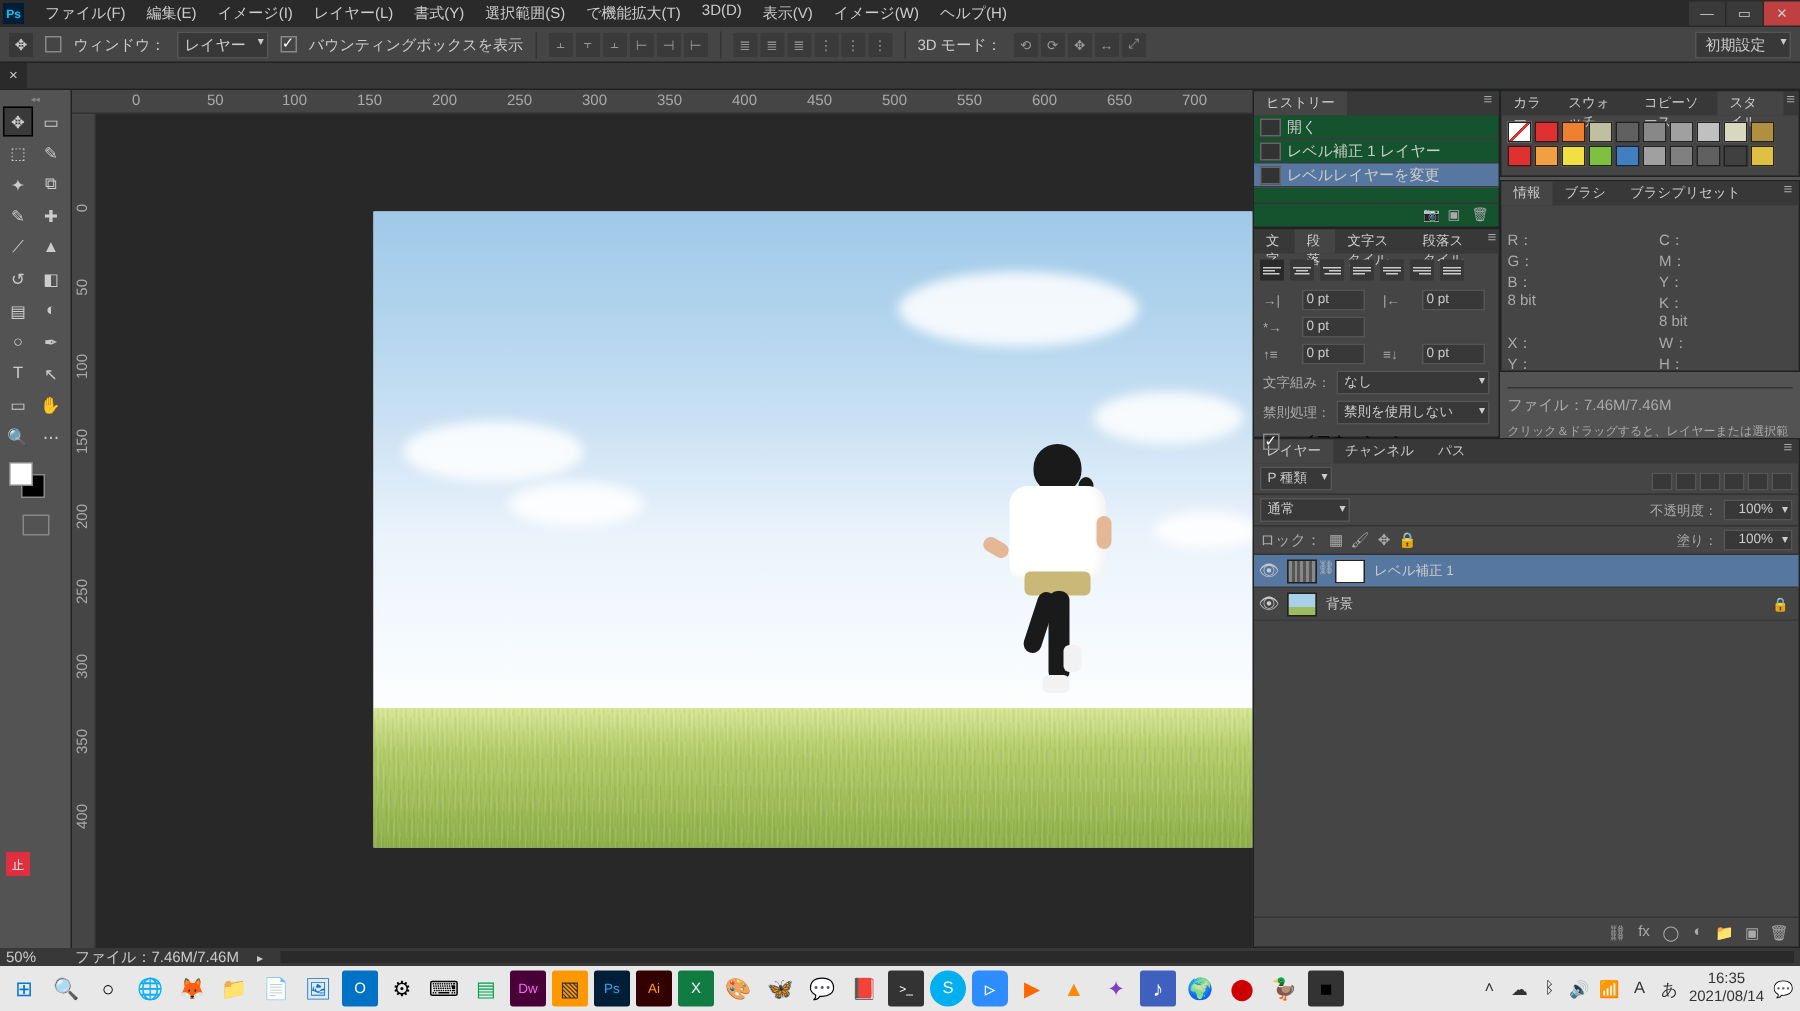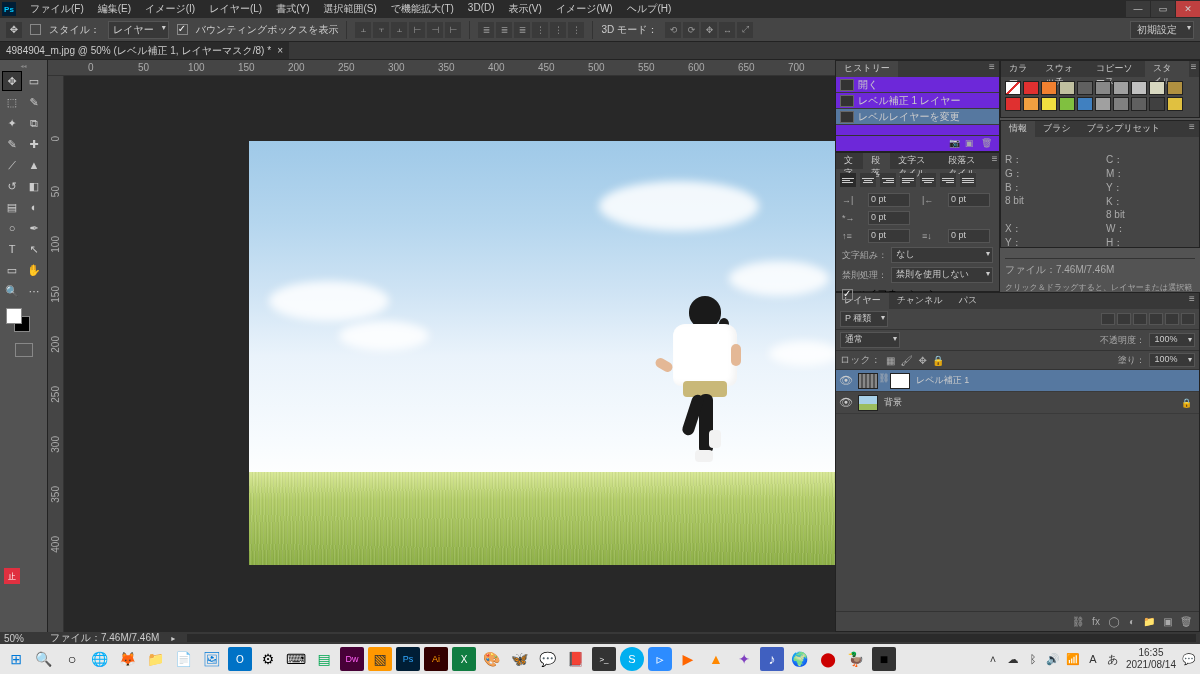--- a/index.html
+++ b/index.html
@@ -67,21 +67,21 @@
 .child-arm-r { position: absolute; top: 48px; left: 72px; width: 10px; height: 22px; background: #e4b896; border-radius: 6px; }
 .child-shorts { position: absolute; top: 85px; left: 24px; width: 44px; height: 16px; background: #c9b878; border-radius: 4px; }
 .child-leg-l { position: absolute; top: 98px; left: 40px; width: 14px; height: 60px; background: #1a1a1a; border-radius: 6px; }
 .child-leg-r { position: absolute; top: 98px; left: 28px; width: 12px; height: 42px; background: #1a1a1a; border-radius: 6px; transform: rotate(18deg); }
 .child-shoe-l { position: absolute; top: 154px; left: 36px; width: 18px; height: 12px; background: #f2f2f2; border-radius: 4px; }
 .child-shoe-r { position: absolute; top: 134px; left: 50px; width: 12px; height: 18px; background: #f2f2f2; border-radius: 4px; }
 
 
 .right-panels { width: 365px; display: flex; flex-direction: column; }
 .right-top { display: flex; height: 232px; }
-.history-panel { width: 165px; background: #6d28d9; border: 1px solid #222; display: flex; flex-direction: column; }
+.history-panel { width: 165px; background: #14532d; border: 1px solid #222; display: flex; flex-direction: column; }
 .panel-tabs { display: flex; background: #383838; height: 16px; }
 .panel-tab { color: #ccc; padding: 1px 8px; cursor: pointer; font-size: 9px; }
 .panel-tab.active { background: #454545; }
 .panel-tab-spacer { flex: 1; }
 .panel-menu { width: 14px; text-align: center; color: #aaa; cursor: pointer; }
 .history-items { flex: 1; }
 .history-item { display: flex; align-items: center; height: 16px; color: #ccc; padding-left: 4px; gap: 4px; border-bottom: 1px solid #3a3a3a; cursor: pointer; }
 .history-item.selected { background: #5678a0; }
 .history-item.source { height: 24px; }
 .hist-thumb { width: 28px; height: 20px; background: linear-gradient(to bottom, #a8d0e8 60%, #9cbd5e 60%); border: 1px solid #222; }
@@ -107,28 +107,28 @@
 .swatch-grid { display: flex; flex-wrap: wrap; gap: 2px; padding: 4px; }
 .swatch-cell { width: 16px; height: 14px; border: 1px solid #222; cursor: pointer; }
 
 .info-panel { background: #454545; border: 1px solid #222; height: 128px; margin-top: 2px; padding: 4px; color: #aaa; font-size: 9px; }
 .info-grid { display: grid; grid-template-columns: 1fr 1fr; gap: 2px 12px; }
 .info-cell { display: flex; gap: 2px; }
 .info-doc { margin-top: 8px; border-top: 1px solid #333; padding-top: 4px; }
 .info-hint { margin-top: 6px; font-size: 8px; line-height: 1.3; }
 
 .layers-panel { background: #454545; border: 1px solid #222; flex: 1; display: flex; flex-direction: column; }
-.layer-opts-row { display: flex; align-items: center; gap: 4px; padding: 2px 4px; border-bottom: 1px solid #333; }
+.layer-opts-row { display: flex; align-items: flex-end; gap: 4px; padding: 2px 4px; border-bottom: 1px solid #333; }
 .layer-kind { width: 48px; height: 16px; background: #383838; border: 1px solid #555; color: #ccc; font-size: 9px; padding: 0 4px; position: relative; }
 .layer-filter-icons { display: flex; gap: 2px; margin-left: auto; }
 .lf-icon { width: 14px; height: 12px; background: #383838; border: 1px solid #555; cursor: pointer; }
 .layer-blend-row { display: flex; align-items: center; gap: 4px; padding: 2px 4px; border-bottom: 1px solid #333; }
 .layer-blend { width: 60px; height: 16px; background: #383838; border: 1px solid #555; color: #ccc; font-size: 9px; padding: 0 4px; position: relative; }
 .layer-opacity-label { color: #aaa; font-size: 9px; margin-left: auto; }
-.layer-opacity { width: 46px; height: 14px; background: #383838; border: 1px solid #555; color: #ccc; font-size: 9px; text-align: center; padding-right: 12px; position: relative; }
+.layer-opacity { width: 46px; height: 14px; background: #383838; border: 1px solid #555; color: #ccc; font-size: 9px; text-align: right; padding-right: 12px; position: relative; }
 .layer-lock-row { display: flex; align-items: center; gap: 4px; padding: 2px 4px; border-bottom: 1px solid #333; color: #aaa; font-size: 9px; }
 .lock-icon { width: 12px; height: 12px; display: inline-flex; align-items: center; justify-content: center; cursor: pointer; }
 .layer-list { flex: 1; }
 .layer-item { display: flex; align-items: center; height: 22px; border-bottom: 1px solid #3a3a3a; color: #ccc; cursor: pointer; }
 .layer-item.selected { background: #5678a0; }
 .layer-eye { width: 20px; text-align: center; font-size: 11px; cursor: pointer; }
 .layer-thumbs { display: flex; gap: 0; margin-left: 2px; }
 .layer-thumb { width: 20px; height: 16px; border: 1px solid #222; }
 .layer-adjthumb { background: repeating-linear-gradient(90deg, #888 0 2px, #555 2px 4px); }
 .layer-mask { background: #fff; }
@@ -182,21 +182,21 @@
   <div class="window-controls">
     <div class="win-btn">—</div>
     <div class="win-btn">▭</div>
     <div class="win-btn close">✕</div>
   </div>
 </div>
 
 <div class="options-bar">
   <div class="opt-icon">✥</div>
   <span class="opt-checkbox"></span>
-  <span>スタイル：</span>
+  <span>ウィンドウ：</span>
   <div class="opt-select opt-arrow">レイヤー</div>
   <span class="opt-checkbox checked"></span>
   <span>バウンティングボックスを表示</span>
   <div class="opt-divider"></div>
   <div class="align-icons">
     <div class="oi">⫠</div>
     <div class="oi">⫟</div>
     <div class="oi">⫠</div>
     <div class="oi">⊢</div>
     <div class="oi">⊣</div>
@@ -218,21 +218,20 @@
     <div class="oi">⟳</div>
     <div class="oi">✥</div>
     <div class="oi">↔</div>
     <div class="oi">⤢</div>
   </div>
   <div class="opt-right opt-arrow">初期設定</div>
 </div>
 
 <div class="tab-bar">
   <div class="doc-tab">
-    <span>4984904_m.jpg @ 50% (レベル補正 1, レイヤーマスク/8) *</span>
     <span class="tab-close">×</span>
   </div>
 </div>
 
 <div class="main-area">
 
   <div class="tool-panel">
     <div class="tool-handle"></div>
     <div class="tool-row">
         <div class="tool-btn active">✥</div>

